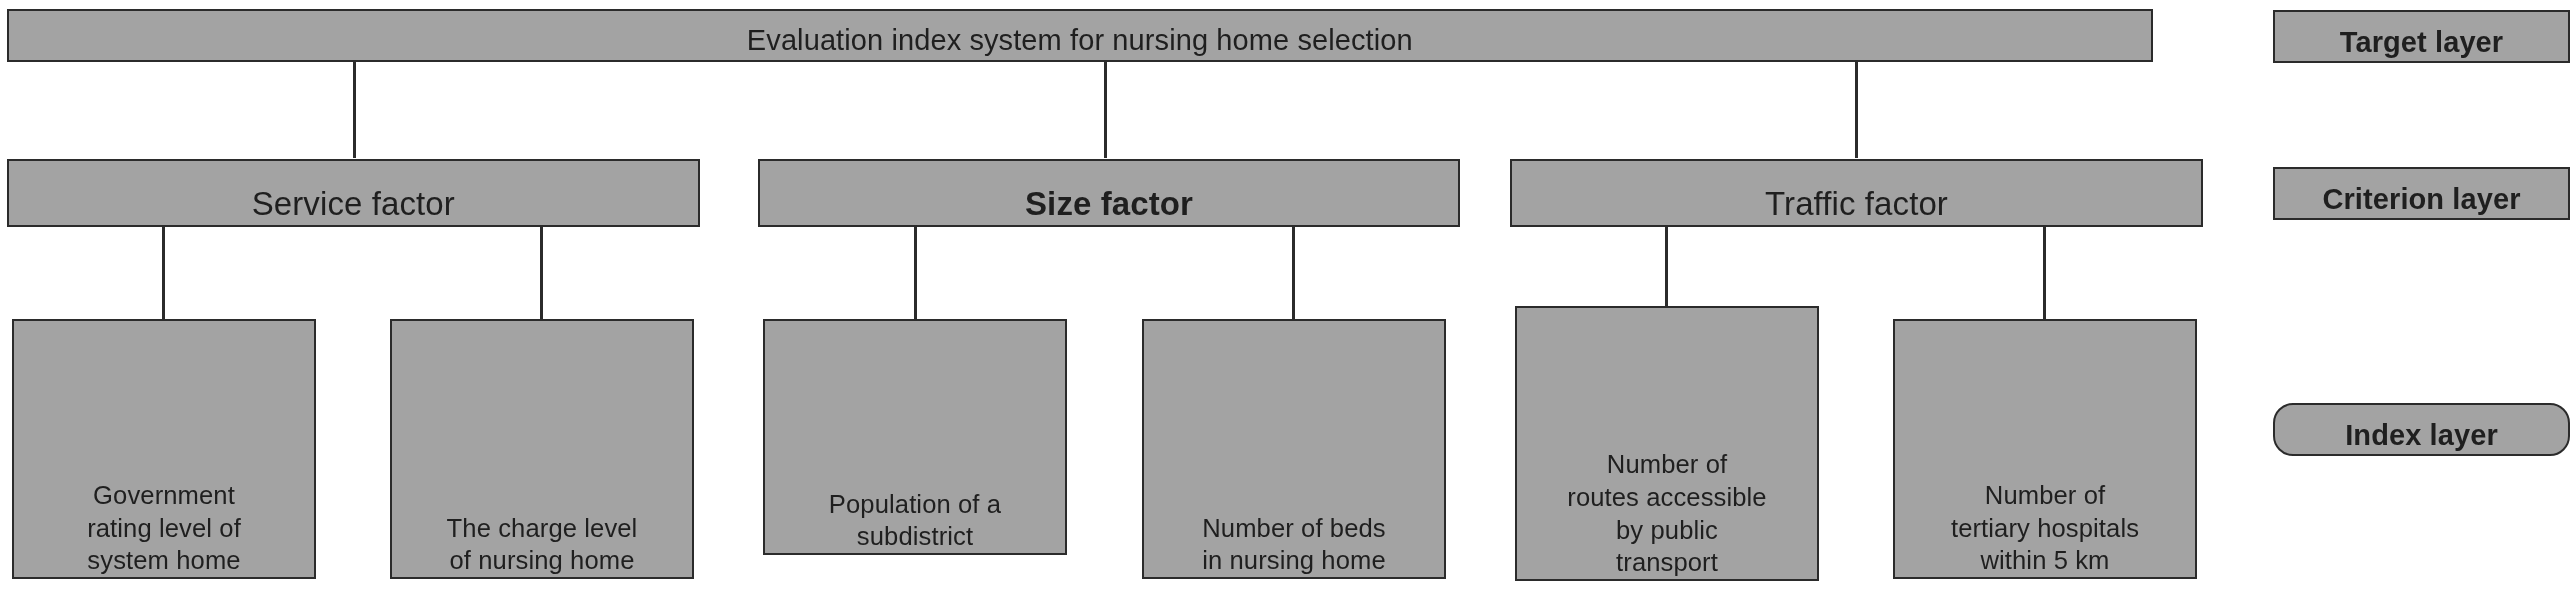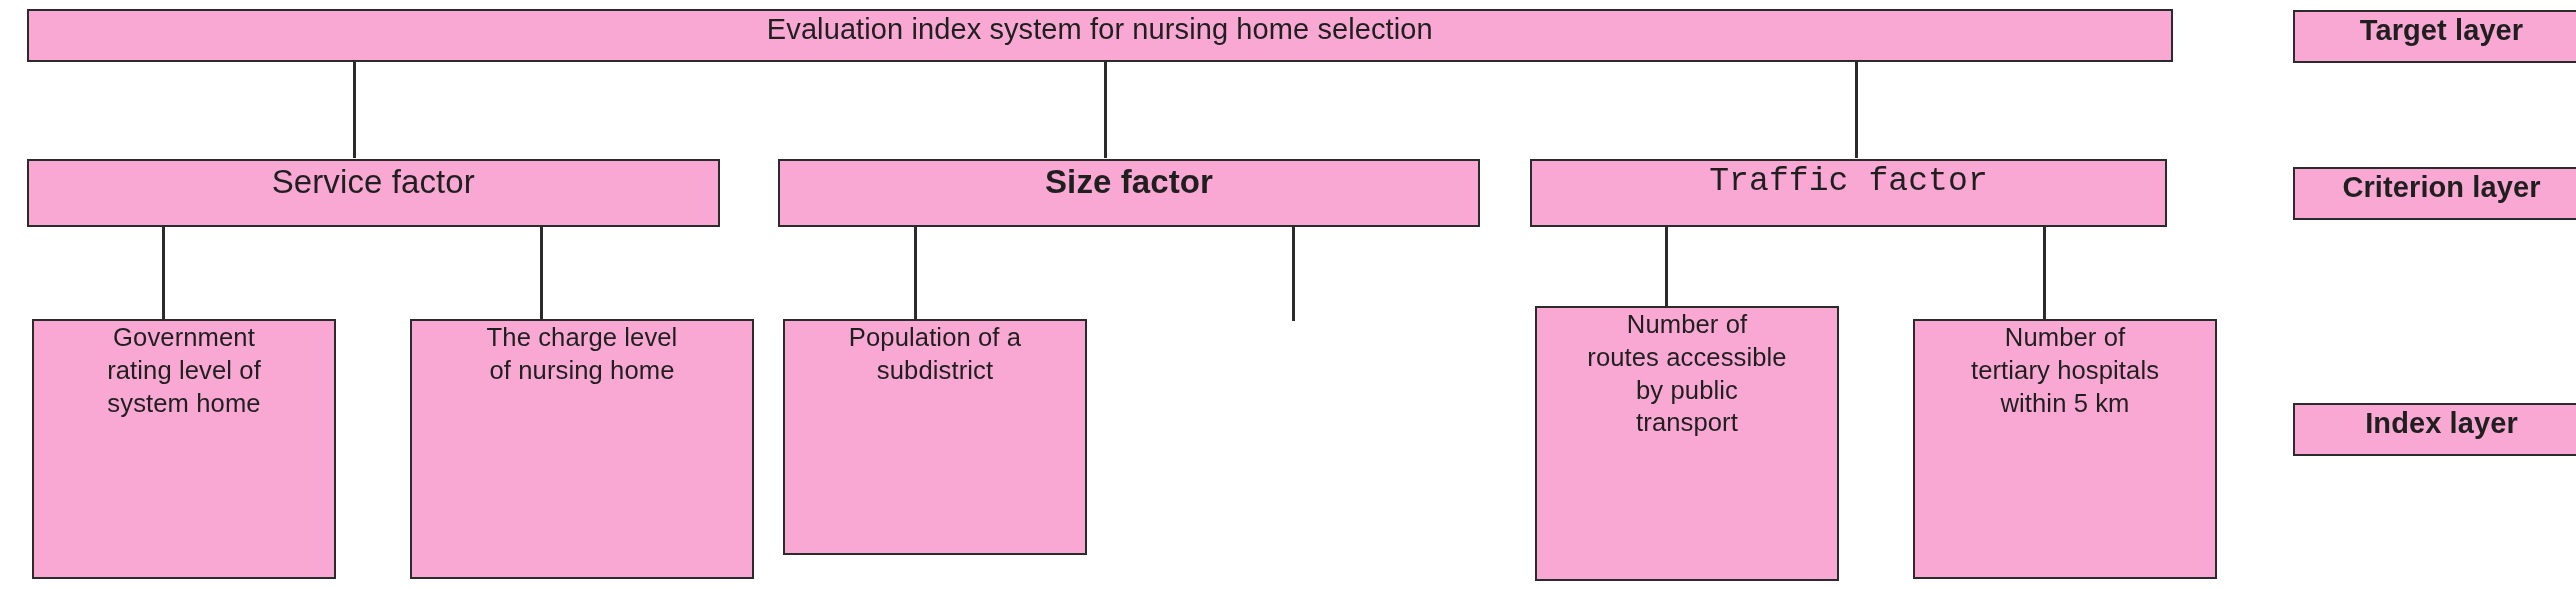--- a/index.html
+++ b/index.html
@@ -19,30 +19,29 @@
     position: relative;
     width: 2576px;
     height: 589px;
     background: #ffffff;
   }
 
   
   .node {
     position: absolute;
     box-sizing: border-box;
-    background: #f9a8d4;
+    background: #a3a3a3;
     border: 2.6px solid #2b2b2b;
     display: flex;
-    align-items: flex-start;
+    align-items: flex-end;
     justify-content: center;
     text-align: center;
     line-height: 1.28;
     color: #1f1f1f;
     letter-spacing: 0.1px;
-    margin-left: 20px;
   }
   .node .txt {
     display: block;
     width: 100%;
     padding: 0 6.8px;
     box-sizing: border-box;
     white-space: pre-line;
   }
 
   
@@ -55,44 +54,44 @@
   }
 
   
   .criterion-box {
     top: 159px;
     height: 68px;
     font-size: 33px;
   }
   .crit-0 { left: 6.8px;    width: 693px; }
   .crit-1 { left: 758px;  width: 702px; font-weight: bold; }
-  .crit-2 { left: 1510px; width: 637px; font-family: Liberation Mono, monospace; }
+  .crit-2 { left: 1510px; width: 693px; }
 
   
   .index-box {
     font-size: 25.6px;
   }
   .idx-0 { left: 12px;   top: 319px; width: 304px; height: 260px; }
-  .idx-1 { left: 390px;  top: 319px; width: 344px; height: 260px; }
+  .idx-1 { left: 390px;  top: 319px; width: 304px; height: 260px; }
   .idx-2 { left: 763px;  top: 319px; width: 304px; height: 236px; }
   .idx-3 { left: 1142px; top: 319px; width: 304px; height: 260px; }
   .idx-4 { left: 1515px; top: 306px; width: 304px; height: 275px; }
   .idx-5 { left: 1893px; top: 319px; width: 304px; height: 260px; }
 
   
   .legend-box {
     left: 2273px;
     width: 297px;
     border-width: 2.6px;
     font-size: 29px;
     font-weight: bold;
   }
   .legend-0 { top: 10.2px;  height: 53px; }
   .legend-1 { top: 167px; height: 53px; }
-  .legend-2 { top: 403px; height: 53px; }
+  .legend-2 { top: 403px; height: 53px; border-radius: 20px; }
 
   
   .conn {
     position: absolute;
     background: #2b2b2b;
     width: 2.6px;
   }
 </style>
 </head>
 <body>
@@ -130,20 +129,24 @@
 system home</span>
   </div>
   <div class="node index-box idx-1">
     <span class="txt">The charge level
 of nursing home</span>
   </div>
   <div class="node index-box idx-2">
     <span class="txt">Population of a
 subdistrict</span>
   </div>
+  <div class="node index-box idx-3">
+    <span class="txt">Number of beds
+in nursing home</span>
+  </div>
   <div class="node index-box idx-4">
     <span class="txt">Number of
 routes accessible
 by public
 transport</span>
   </div>
   <div class="node index-box idx-5">
     <span class="txt">Number of
 tertiary hospitals
 within 5 km</span>

